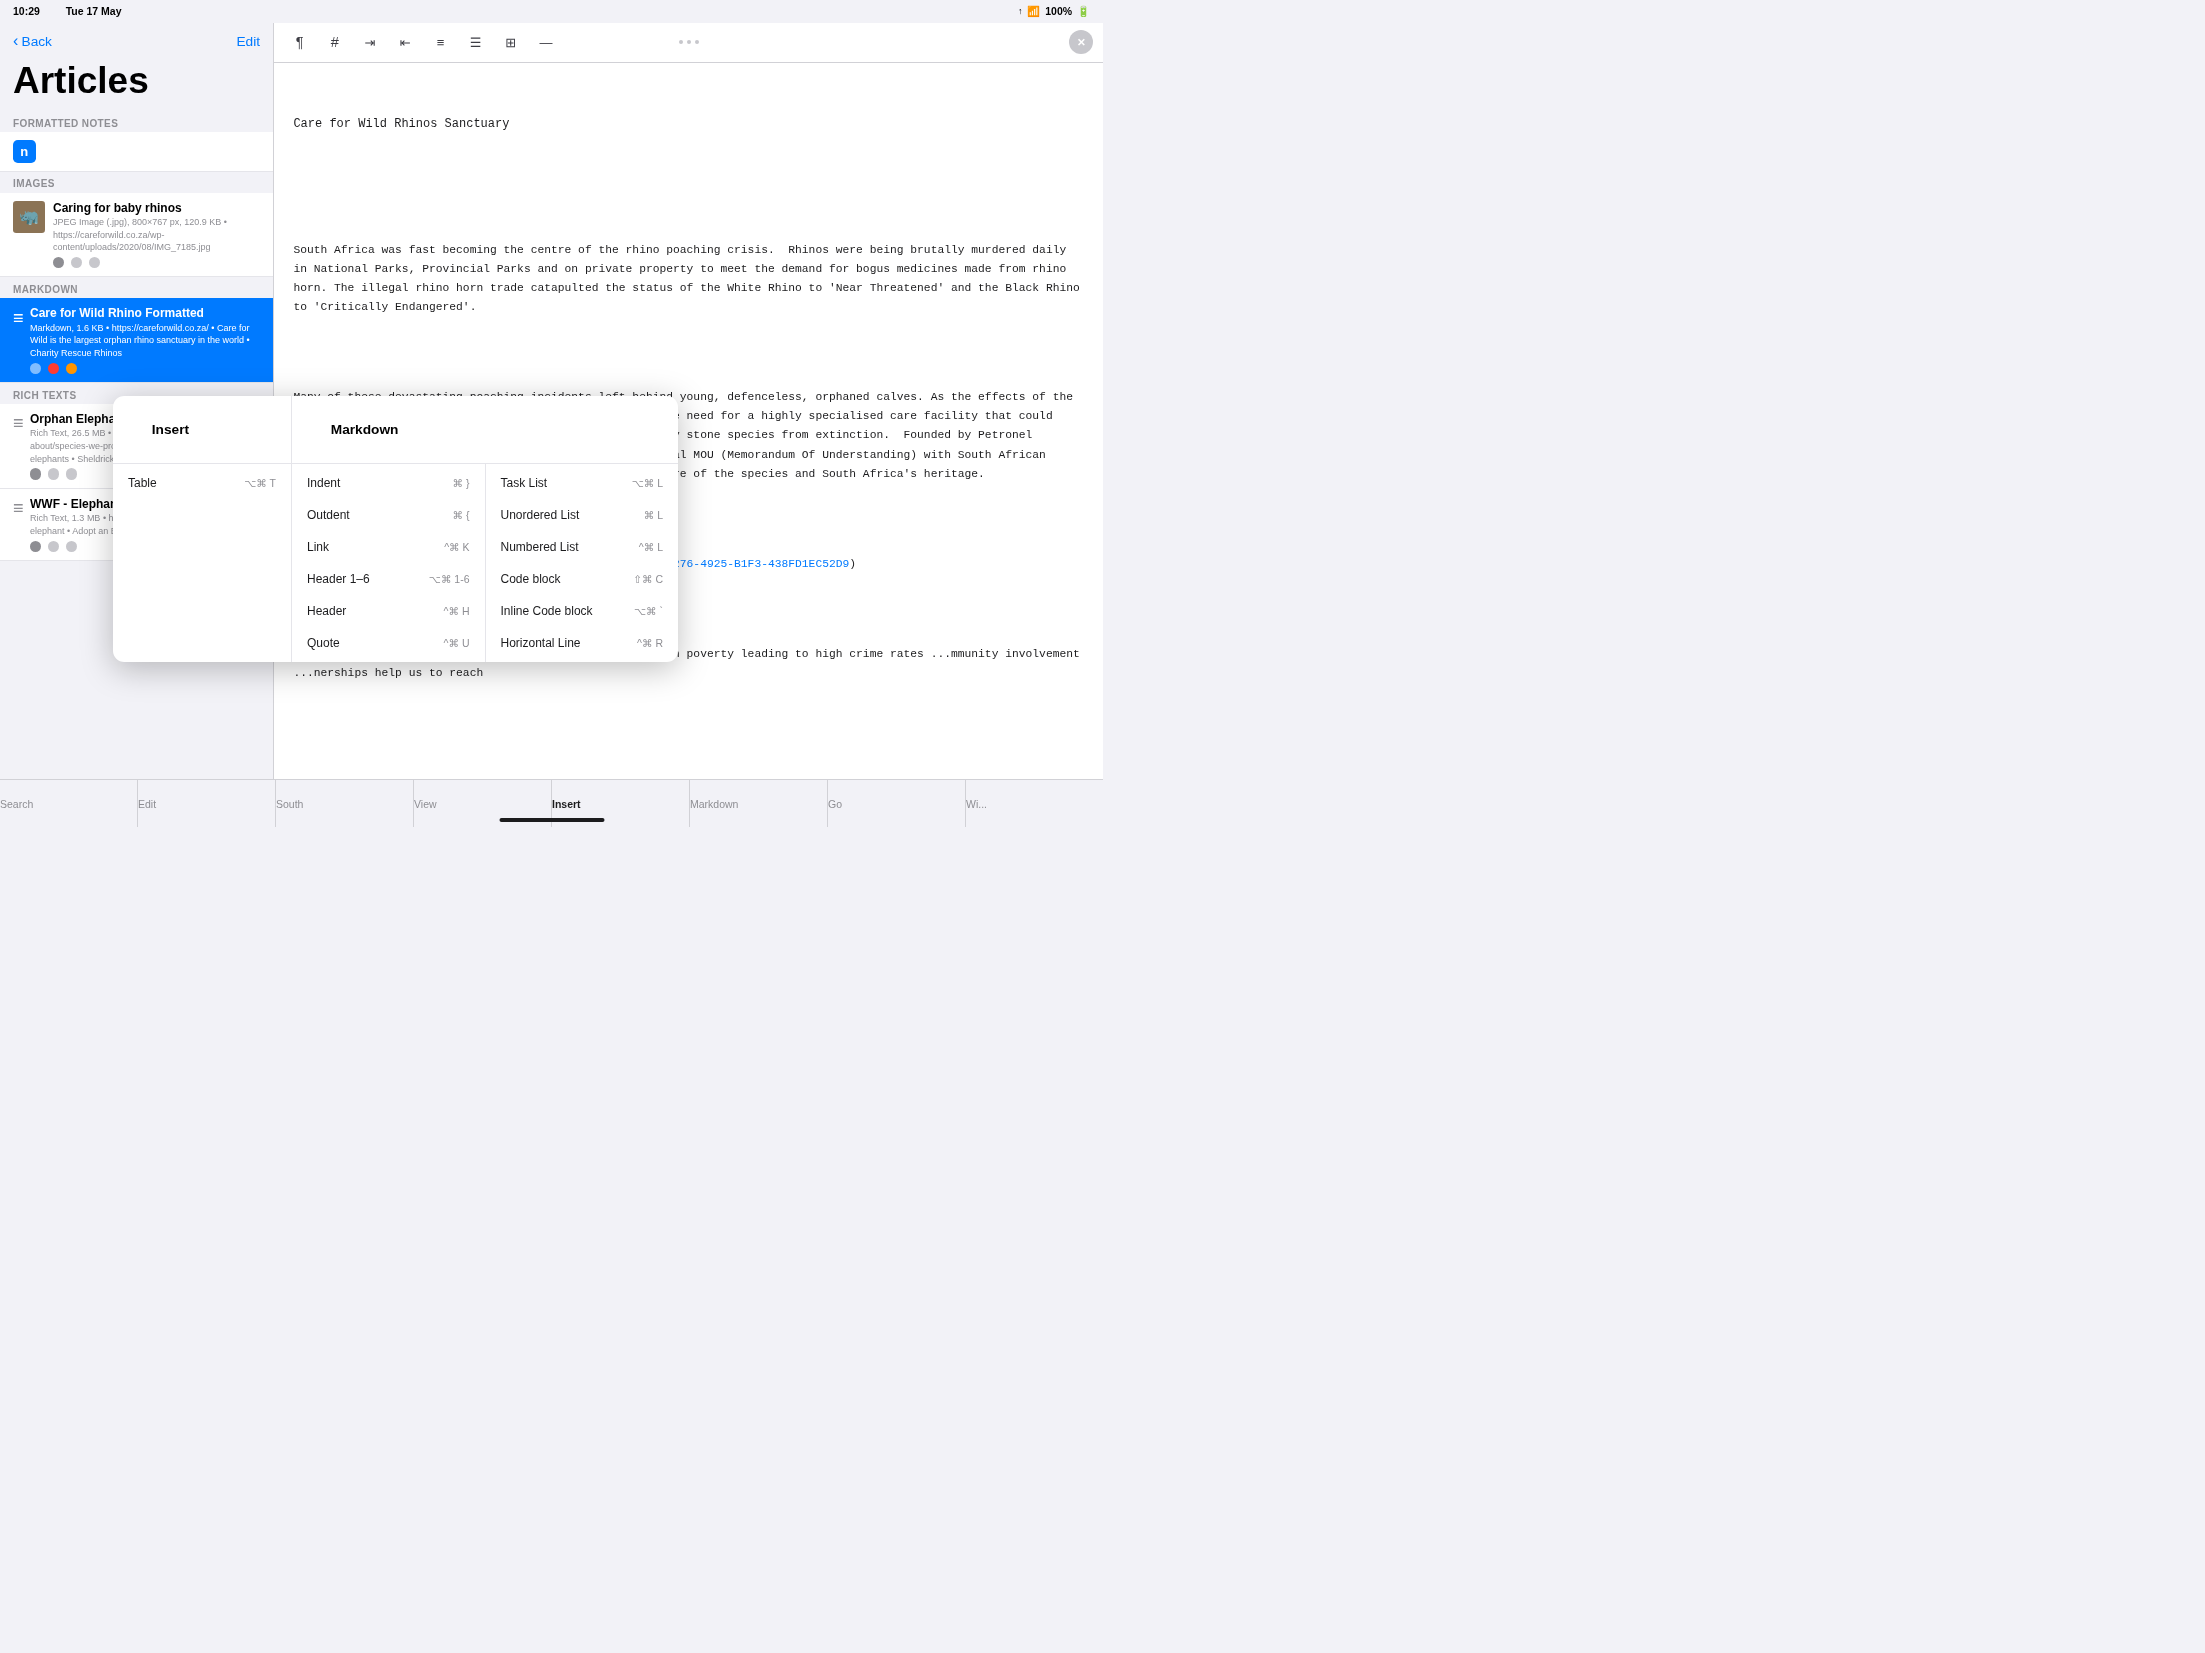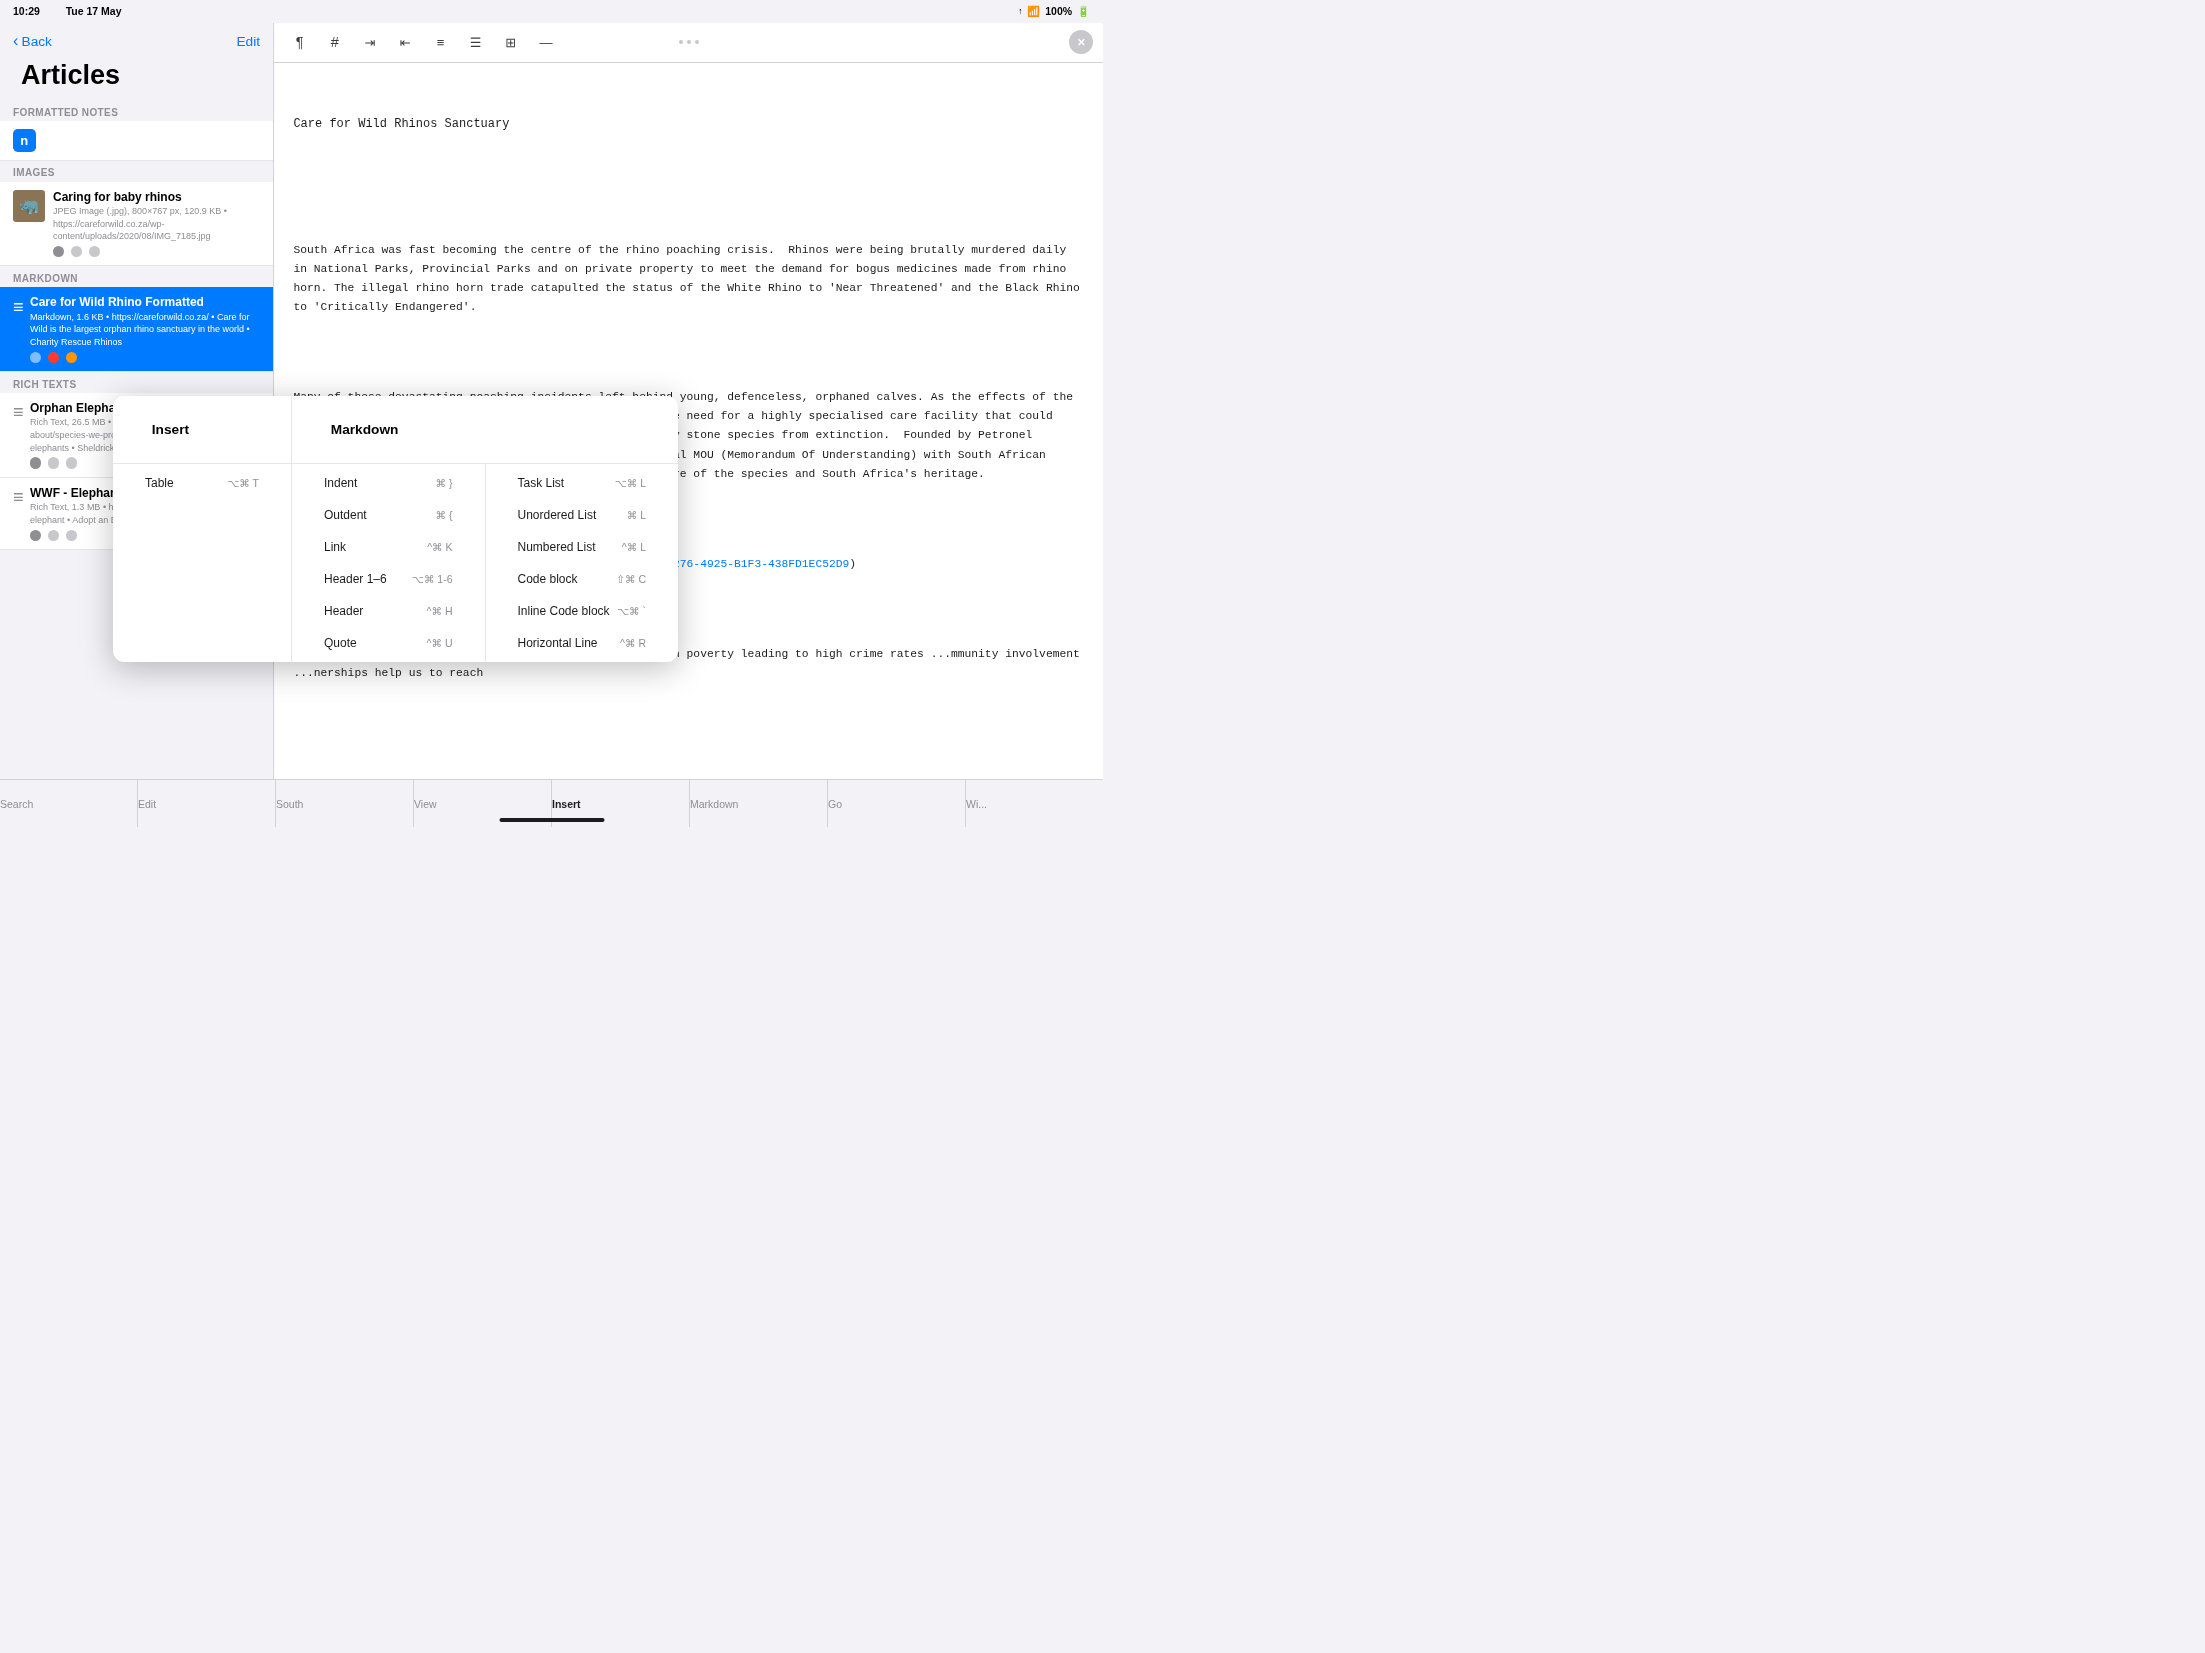--- a/index.html
+++ b/index.html
@@ -44,24 +44,23 @@
       display: flex;
       align-items: center;
       justify-content: space-between;
     }
     .back-btn {
       display: flex; align-items: center; gap: 3.2px;
       color: #007aff; font-size: 13.7px; cursor: pointer;
     }
     .edit-btn { color: #007aff; font-size: 13.7px; cursor: pointer; }
     .page-title {
-      font-size: 27px; font-weight: 700;
+      font-size: 37px; font-weight: 700;
       padding: 3.2px 13px 9.7px 13px;
       color: #000;
-      margin-left: 8px;
     }
 
     .section-label {
       font-size: 10px; font-weight: 600;
       color: #8e8e93;
       padding: 6.5px 13px 3.2px 13px;
       letter-spacing: 0.4px;
     }
 
     .note-item {
@@ -246,21 +245,21 @@
       flex: 1;
       padding: 3.2px 0;
     }
     .dropdown-col.right {
       border-left: 0.8px solid #e5e5ea;
     }
     .dropdown-row {
       display: flex;
       align-items: center;
       justify-content: space-between;
-      padding: 9px 32px;
+      padding: 9px 15px;
       cursor: pointer;
     }
     .dropdown-item-label {
       font-size: 12px;
       color: #1c1c1e;
     }
     .dropdown-item-shortcut {
       font-size: 10.5px;
       color: #8e8e93;
     }

